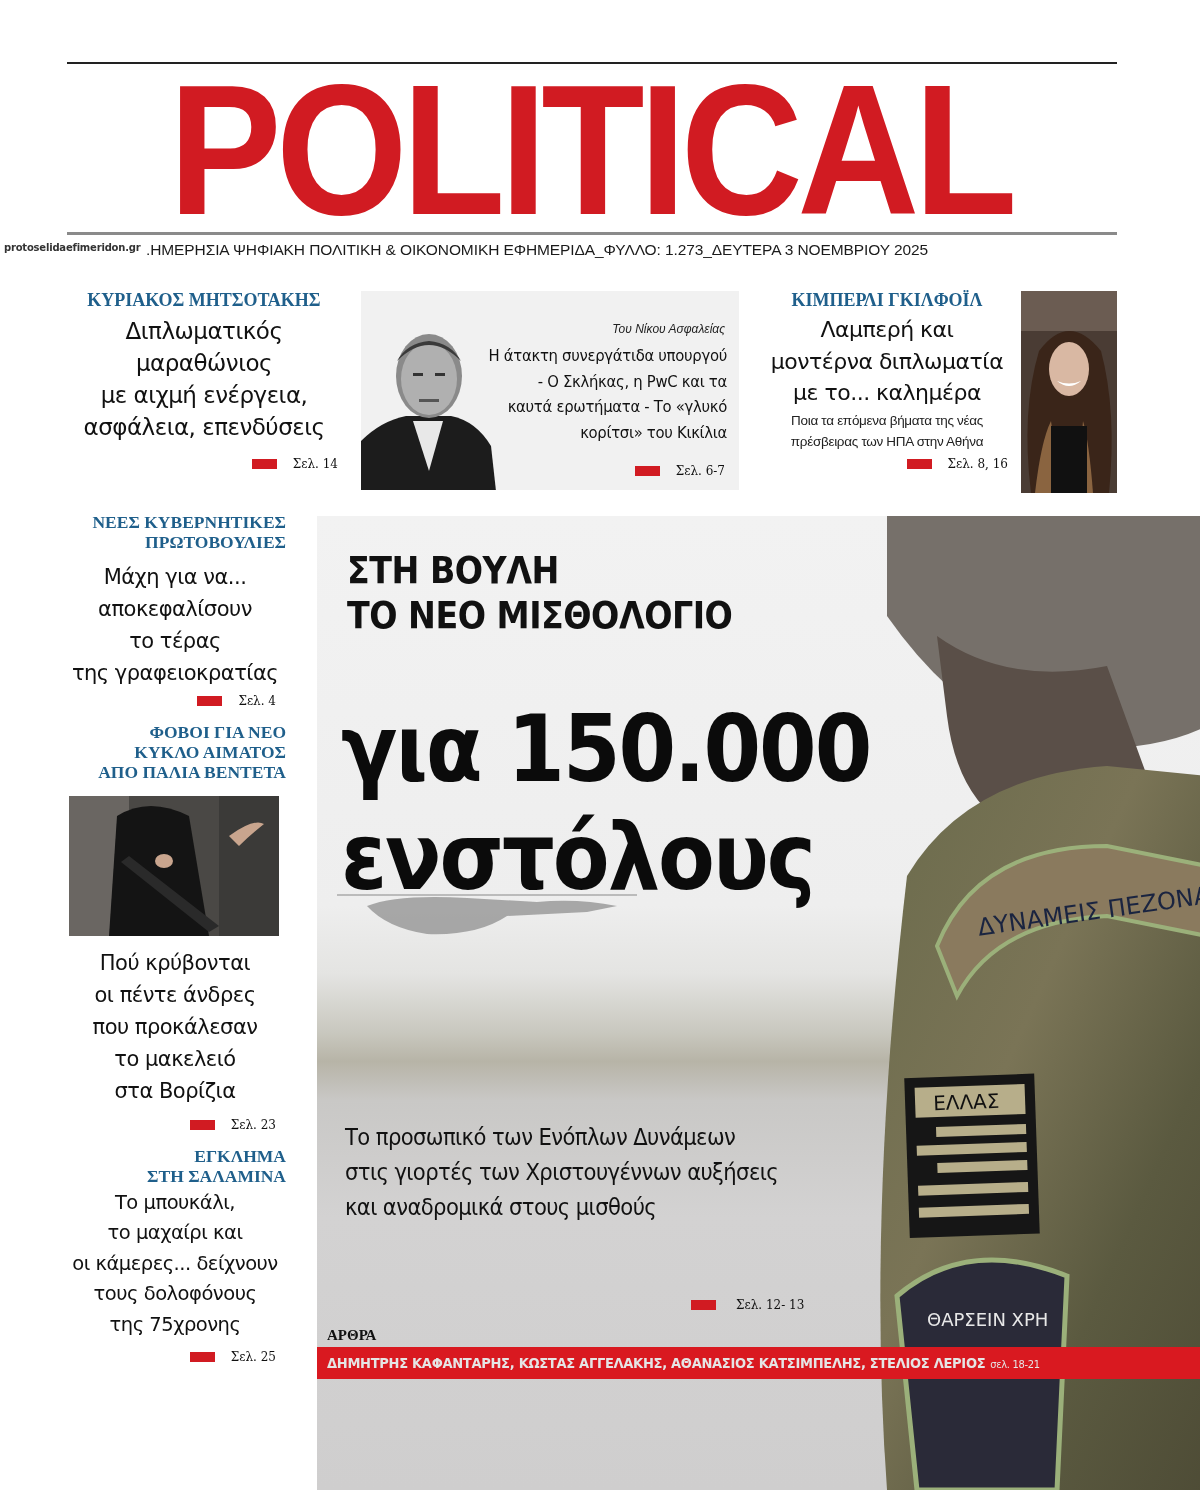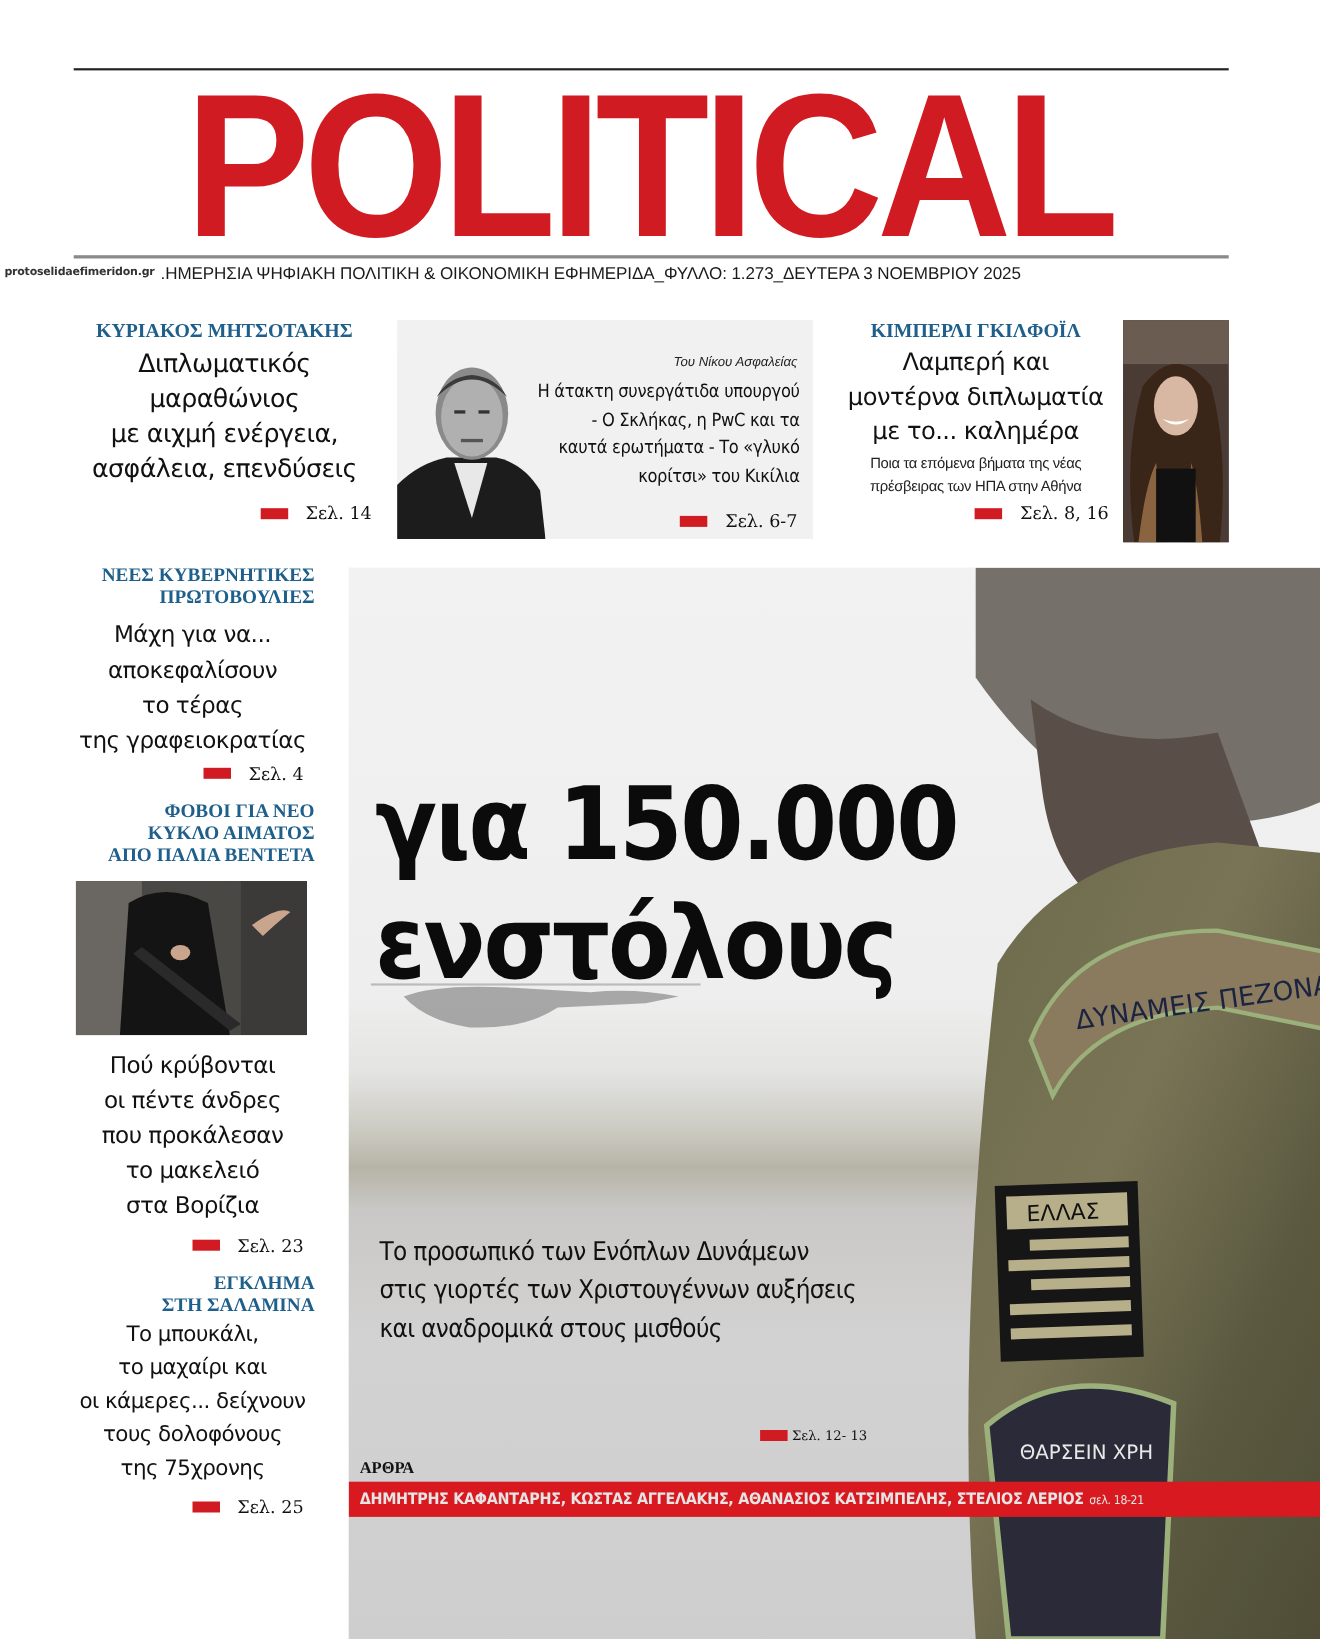--- a/index.html
+++ b/index.html
@@ -13,21 +13,21 @@
     display: flex; align-items: center; justify-content: center; }
   .masthead-text { font-family: "Liberation Sans", sans-serif; font-weight: 700; color: #d11b22;
     font-size: 182px; letter-spacing: -6px; line-height: 1; transform: scaleX(0.93) scaleY(1.02); }
 
   .watermark { position: absolute; left: 4px; top: 242px; font-size: 10px; color: #333; font-family: "DejaVu Sans", sans-serif; font-weight: 700; letter-spacing: -0.2px; }
   .dateline { position: absolute; left: 146px; top: 241px; font-size: 15.5px; color: #1b1b1b;
     font-family: "Liberation Sans", sans-serif; letter-spacing: -0.1px; }
 
   .kicker { font-family: "Liberation Serif", serif; font-weight: 700; color: #1f5f8b; text-align: center; line-height: 1.15; }
   .head { font-family: "DejaVu Sans", sans-serif; color: #111; text-align: center; letter-spacing: -0.5px; }
-  .pageref { display: flex; align-items: center; justify-content: flex-end; gap: 16px; font-family: "DejaVu Serif", serif; font-size: 16px; color: #111; }
+  .pageref { display: flex; align-items: center; justify-content: flex-end; gap: 16px; font-family: "DejaVu Serif", serif; font-size: 12px; color: #111; }
   .pageref .bar { width: 25px; height: 10px; background: #d11b22; display: inline-block; }
 
   
   .story-tl { position: absolute; left: 64px; top: 290px; width: 280px; }
   .story-tl .kicker { font-size: 18px; }
   .story-tl .head { font-size: 23px; line-height: 1.4; margin-top: 4px; }
   .story-tl .pageref { margin-top: 14px; margin-right: 6px; }
 
   
   .pi-box { position: absolute; left: 361px; top: 291px; width: 378px; height: 199px; background: #f1f1f1; overflow: hidden; }
@@ -53,21 +53,21 @@
   .left-col .pageref { margin-right: 10px; }
   .lc-photo { width: 210px; height: 140px; margin: 14px 0 0 5px; background: linear-gradient(135deg,#5d5b57 0%,#2f2d2b 40%,#444 70%,#6b6865 100%); position: relative; overflow: hidden; }
 
   
   .hero { position: absolute; left: 317px; top: 516px; width: 883px; height: 974px; overflow: hidden;
     background: linear-gradient(180deg,#f2f2f2 0%,#eeeeee 40%,#e4e4e2 47%,#c9c8bf 53%,#b7b4a7 56%,#c9c8c6 60%,#d3d2d2 72%,#cfcece 100%); }
   .hero .soldier { position: absolute; left: 530px; top: 0; width: 360px; height: 974px; }
   .hero-kicker { position: absolute; left: 30px; top: 32px; font-family: "DejaVu Sans Condensed", "DejaVu Sans", sans-serif; font-weight: 700; font-size: 37px; line-height: 1.22; color: #111; letter-spacing: -0.5px; }
   .hero-title { position: absolute; left: 24px; top: 180px; font-family: "DejaVu Sans Condensed", "DejaVu Sans", sans-serif; font-weight: 700; font-size: 92px; line-height: 1.17; color: #0b0b0b; letter-spacing: -2px; }
   .hero-sub { position: absolute; left: 28px; top: 604px; width: 500px; font-size: 23.5px; line-height: 1.48; color: #111; letter-spacing: -0.6px; font-family: "DejaVu Sans Condensed", "DejaVu Sans", sans-serif; }
-  .hero .pageref { position: absolute; left: 374px; top: 782px; font-size: 12px; gap: 4px; }
+  .hero .pageref { position: absolute; left: 374px; top: 782px; font-size: 12px; gap: 20px; }
   .articles-label { position: absolute; left: 10px; top: 811px; font-family: "Liberation Serif", serif; font-weight: 700; font-size: 15px; color: #111; }
   .articles-bar { position: absolute; left: 0; top: 831px; width: 883px; height: 32px; background: #d91920; color: #e5e5e5; font-family: "DejaVu Sans Condensed", "DejaVu Sans", sans-serif; font-weight: 700; font-size: 14.5px; line-height: 32px; padding-left: 10px; letter-spacing: -0.3px; }
   .articles-bar .pages { font-weight: 400; font-size: 11px; margin-left: 5px; }
 </style>
 </head>
 <body>
 
 <div class="rule-top"></div>
 <div class="masthead">
   <div class="masthead-text">POLITICAL</div>
@@ -233,20 +233,24 @@
       <rect x="90" y="610" width="90" height="10"></rect>
       <rect x="70" y="628" width="110" height="10"></rect>
       <rect x="90" y="646" width="90" height="10"></rect>
       <rect x="70" y="668" width="110" height="10"></rect>
       <rect x="70" y="690" width="110" height="10"></rect>
     </g>
     <path d="M50 780 Q120 720 220 760 L210 974 L70 974 Z" fill="#2a2a38" stroke="#9bb07a" stroke-width="5"></path>
     <text x="80" y="810" font-family="DejaVu Sans, sans-serif" font-size="18" fill="#e8e8e8">ΘΑΡΣΕΙΝ ΧΡΗ</text>
   </svg>
 
+  <div class="hero-kicker">
+    <div>ΣΤΗ ΒΟΥΛΗ</div>
+    <div>ΤΟ ΝΕΟ ΜΙΣΘΟΛΟΓΙΟ</div>
+  </div>
   <div class="hero-title">
     <div>για 150.000</div>
     <div>ενστόλους</div>
   </div>
   <div class="hero-sub">
     <div>Το προσωπικό των Ενόπλων Δυνάμεων</div>
     <div>στις γιορτές των Χριστουγέννων αυξήσεις</div>
     <div>και αναδρομικά στους μισθούς</div>
   </div>
   <div class="pageref">

